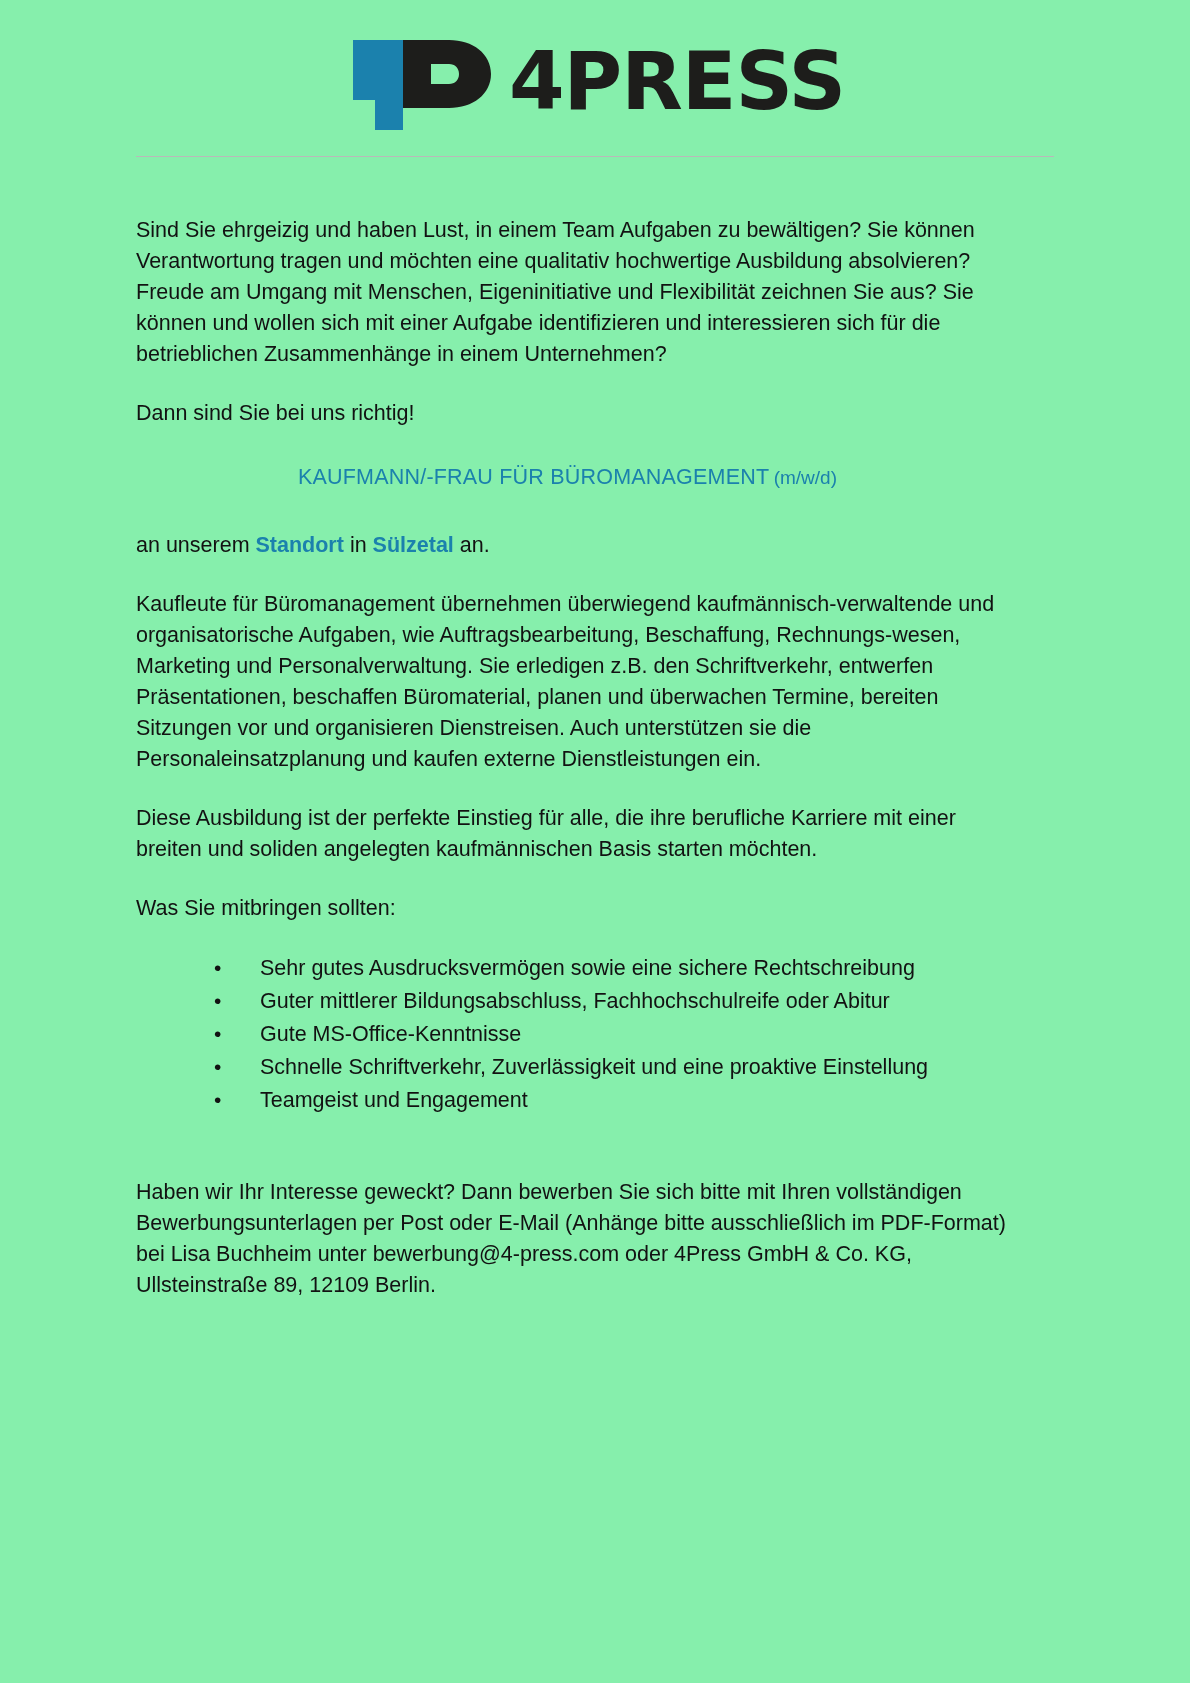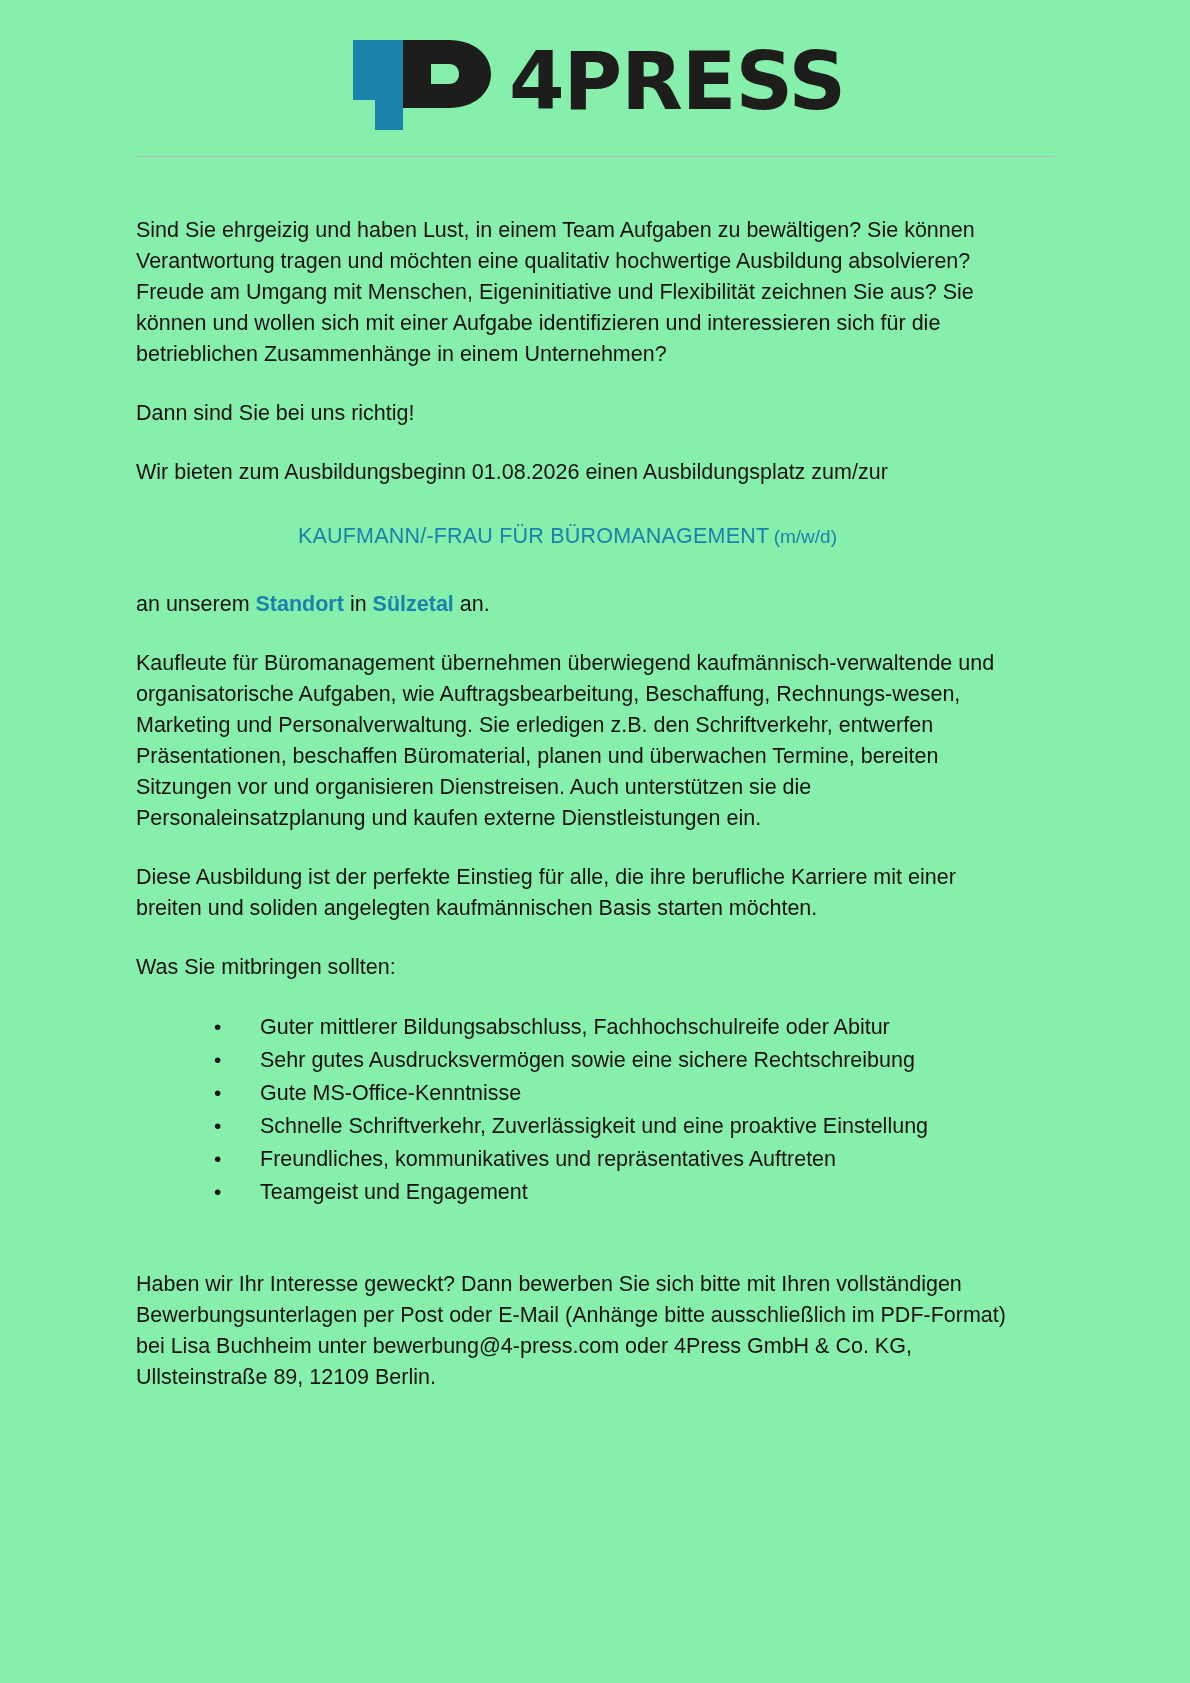--- a/index.html
+++ b/index.html
@@ -136,40 +136,38 @@
   </div>
 
   <div class="rule"></div>
 
   <div class="content">
 
     <p class="body-text">Sind Sie ehrgeizig und haben Lust, in einem Team Aufgaben zu bewältigen? Sie können Verantwortung tragen und möchten eine qualitativ hochwertige Ausbildung absolvieren? Freude am Umgang mit Menschen, Eigeninitiative und Flexibilität zeichnen Sie aus? Sie können und wollen sich mit einer Aufgabe identifizieren und interessieren sich für die betrieblichen Zusammenhänge in einem Unternehmen?</p>
 
     <p class="body-text">Dann sind Sie bei uns richtig!</p>
 
-    <p class="body-text">Wir bieten zum Ausbildungsbeginn 01.08.2026 einen Ausbildungsplatz zum/zur</p>
 
     <div class="job-title-line">
       <span class="job-title">KAUFMANN/-FRAU FÜR BÜROMANAGEMENT</span><span> </span><span class="job-title-suffix">(m/w/d)</span>
     </div>
 
     <p class="body-text"><span>an unserem </span><span class="accent">Standort</span><span> in </span><span class="accent">Sülzetal</span><span> an.</span></p>
 
     <p class="body-text">Kaufleute für Büromanagement übernehmen überwiegend kaufmännisch-verwaltende und organisatorische Aufgaben, wie Auftragsbearbeitung, Beschaffung, Rechnungs-wesen, Marketing und Personalverwaltung. Sie erledigen z.B. den Schriftverkehr, entwerfen Präsentationen, beschaffen Büromaterial, planen und überwachen Termine, bereiten Sitzungen vor und organisieren Dienstreisen. Auch unterstützen sie die Personaleinsatzplanung und kaufen externe Dienstleistungen ein.</p>
 
     <p class="body-text">Diese Ausbildung ist der perfekte Einstieg für alle, die ihre berufliche Karriere mit einer breiten und soliden angelegten kaufmännischen Basis starten möchten.</p>
 
     <p class="body-text">Was Sie mitbringen sollten:</p>
 
     <ul class="requirements">
+      <li>Sehr gutes Ausdrucksvermögen sowie eine sichere Rechtschreibung</li>
       <li>Guter mittlerer Bildungsabschluss, Fachhochschulreife oder Abitur</li>
-      <li>Sehr gutes Ausdrucksvermögen sowie eine sichere Rechtschreibung</li>
       <li>Gute MS-Office-Kenntnisse</li>
       <li>Schnelle Schriftverkehr, Zuverlässigkeit und eine proaktive Einstellung</li>
-      <li>Freundliches, kommunikatives und repräsentatives Auftreten</li>
       <li>Teamgeist und Engagement</li>
     </ul>
 
     <div class="spacer-block"></div>
 
     <p class="body-text">Haben wir Ihr Interesse geweckt? Dann bewerben Sie sich bitte mit Ihren vollständigen Bewerbungsunterlagen per Post oder E-Mail (Anhänge bitte ausschließlich im PDF-Format) bei Lisa Buchheim unter bewerbung@4-press.com oder 4Press GmbH &amp; Co. KG, Ullsteinstraße 89, 12109 Berlin.</p>
 
   </div>
 </div>
 

